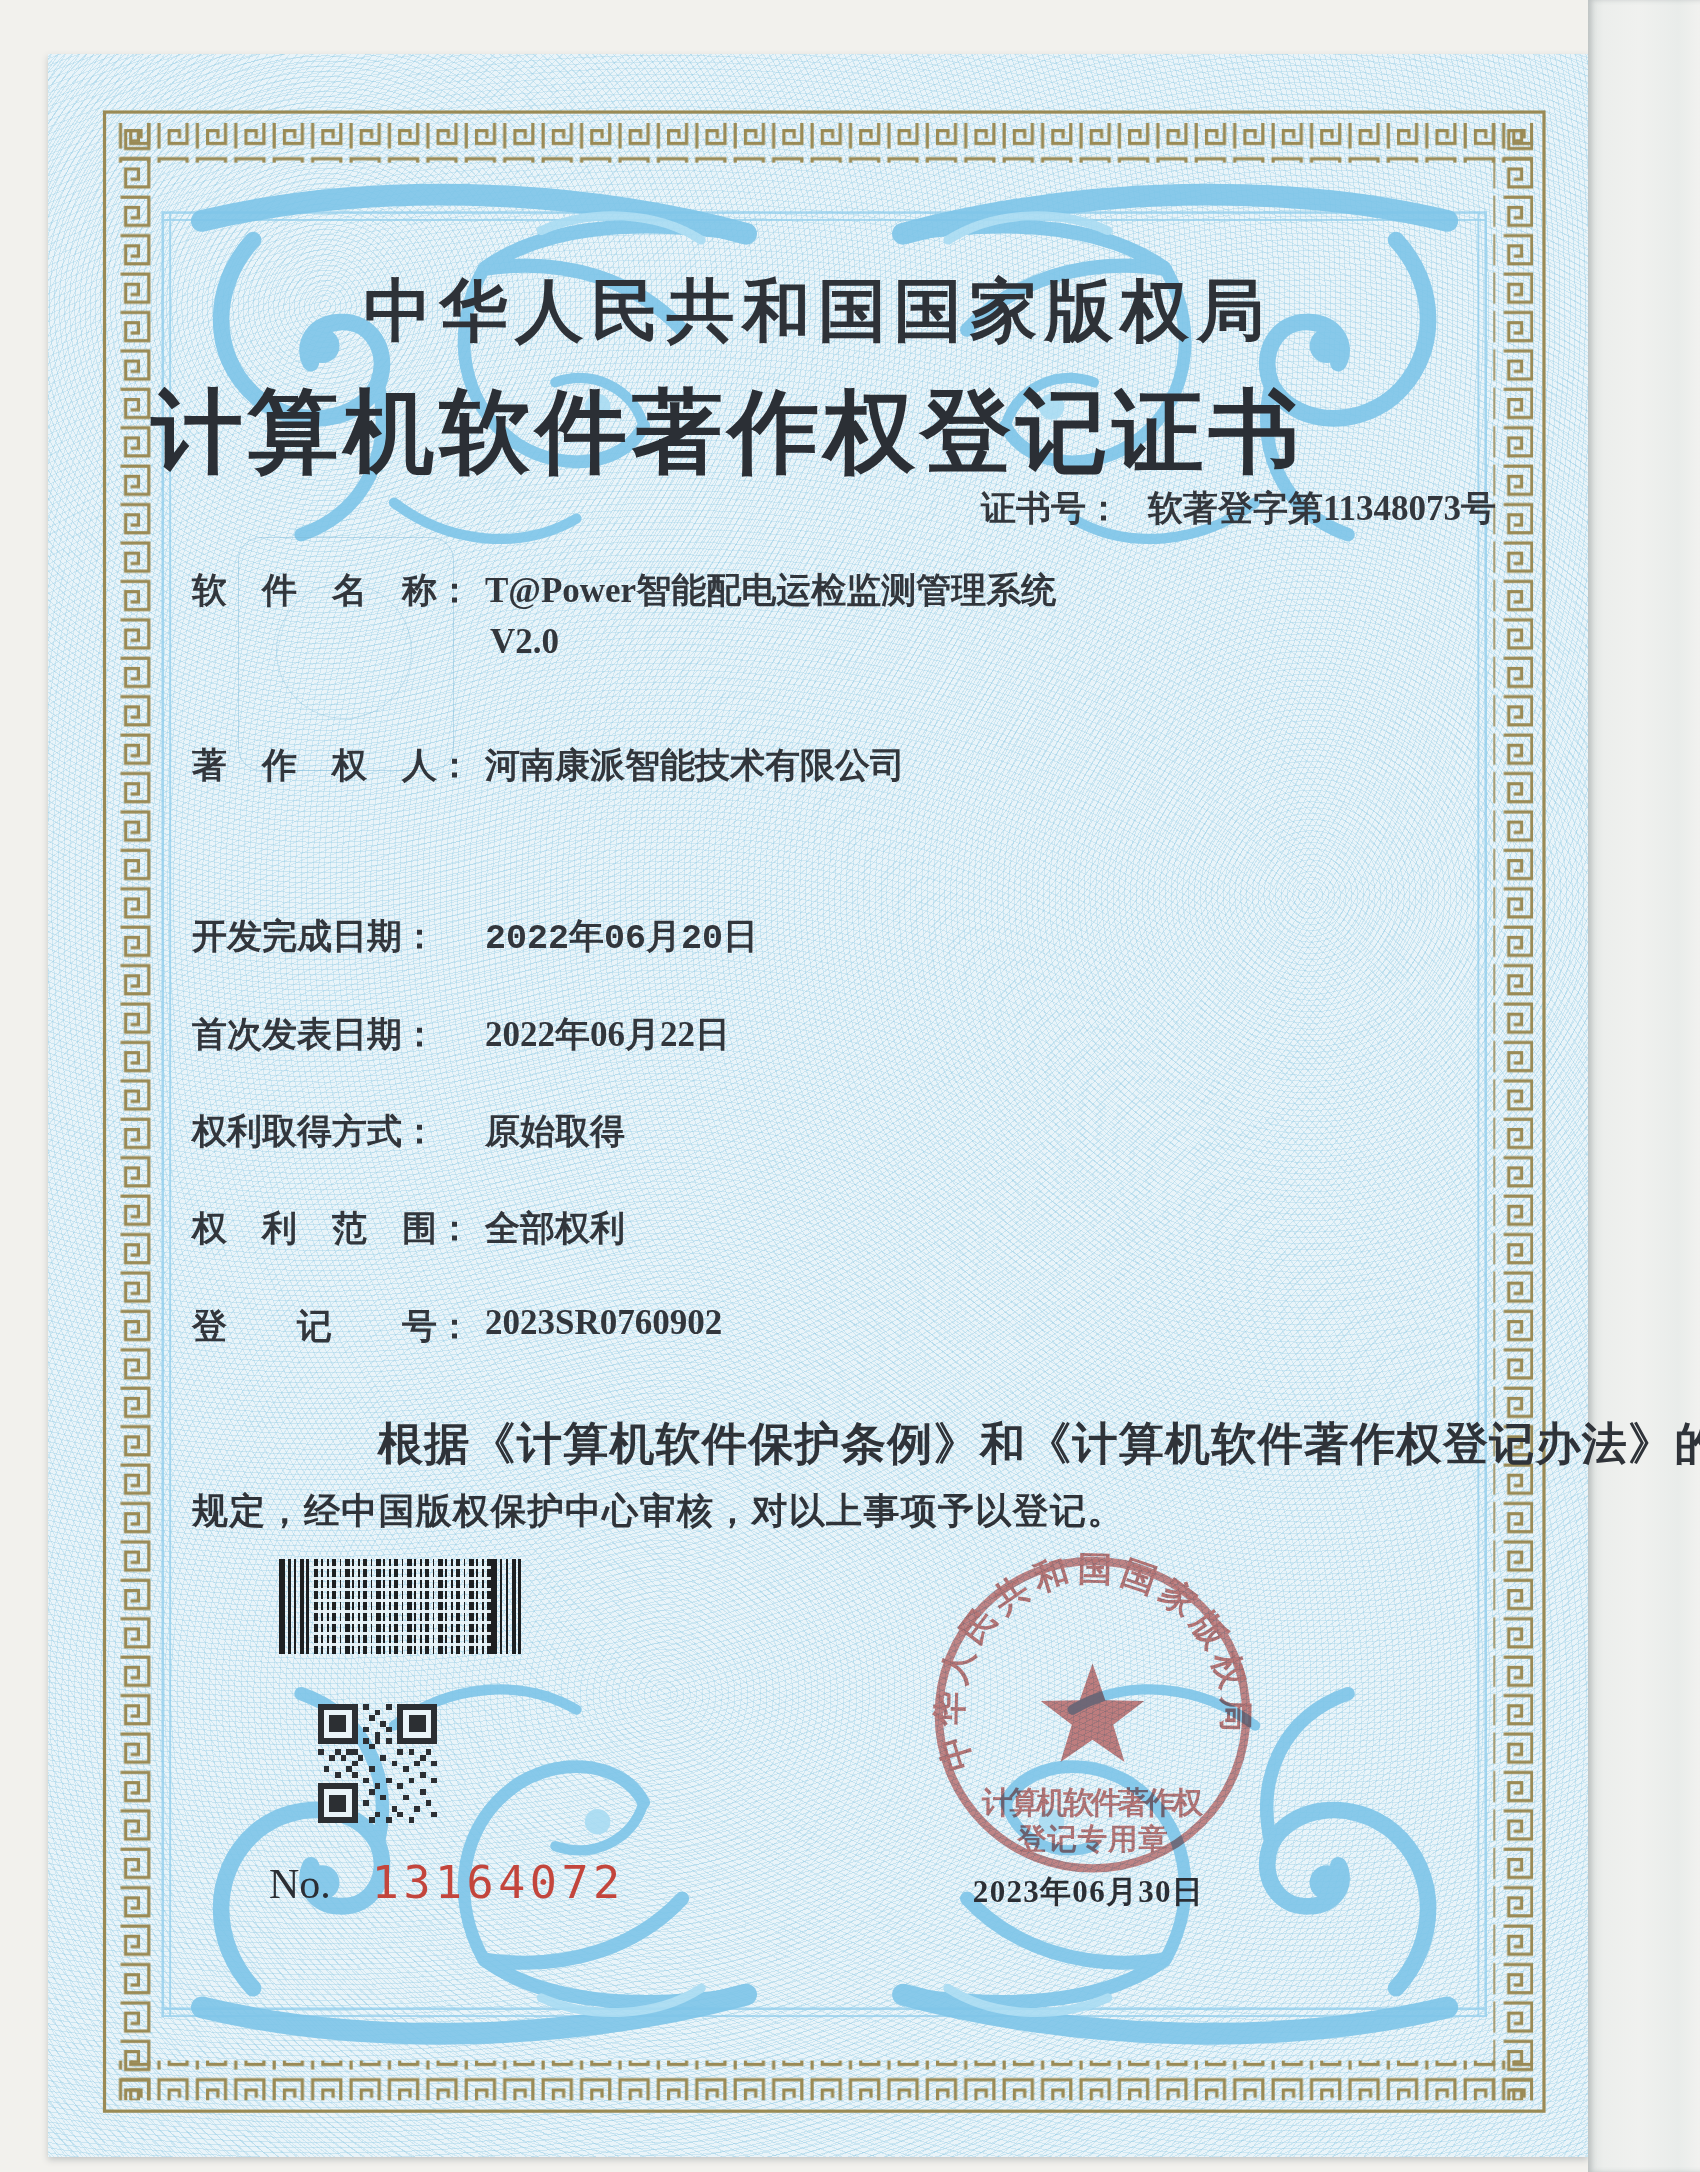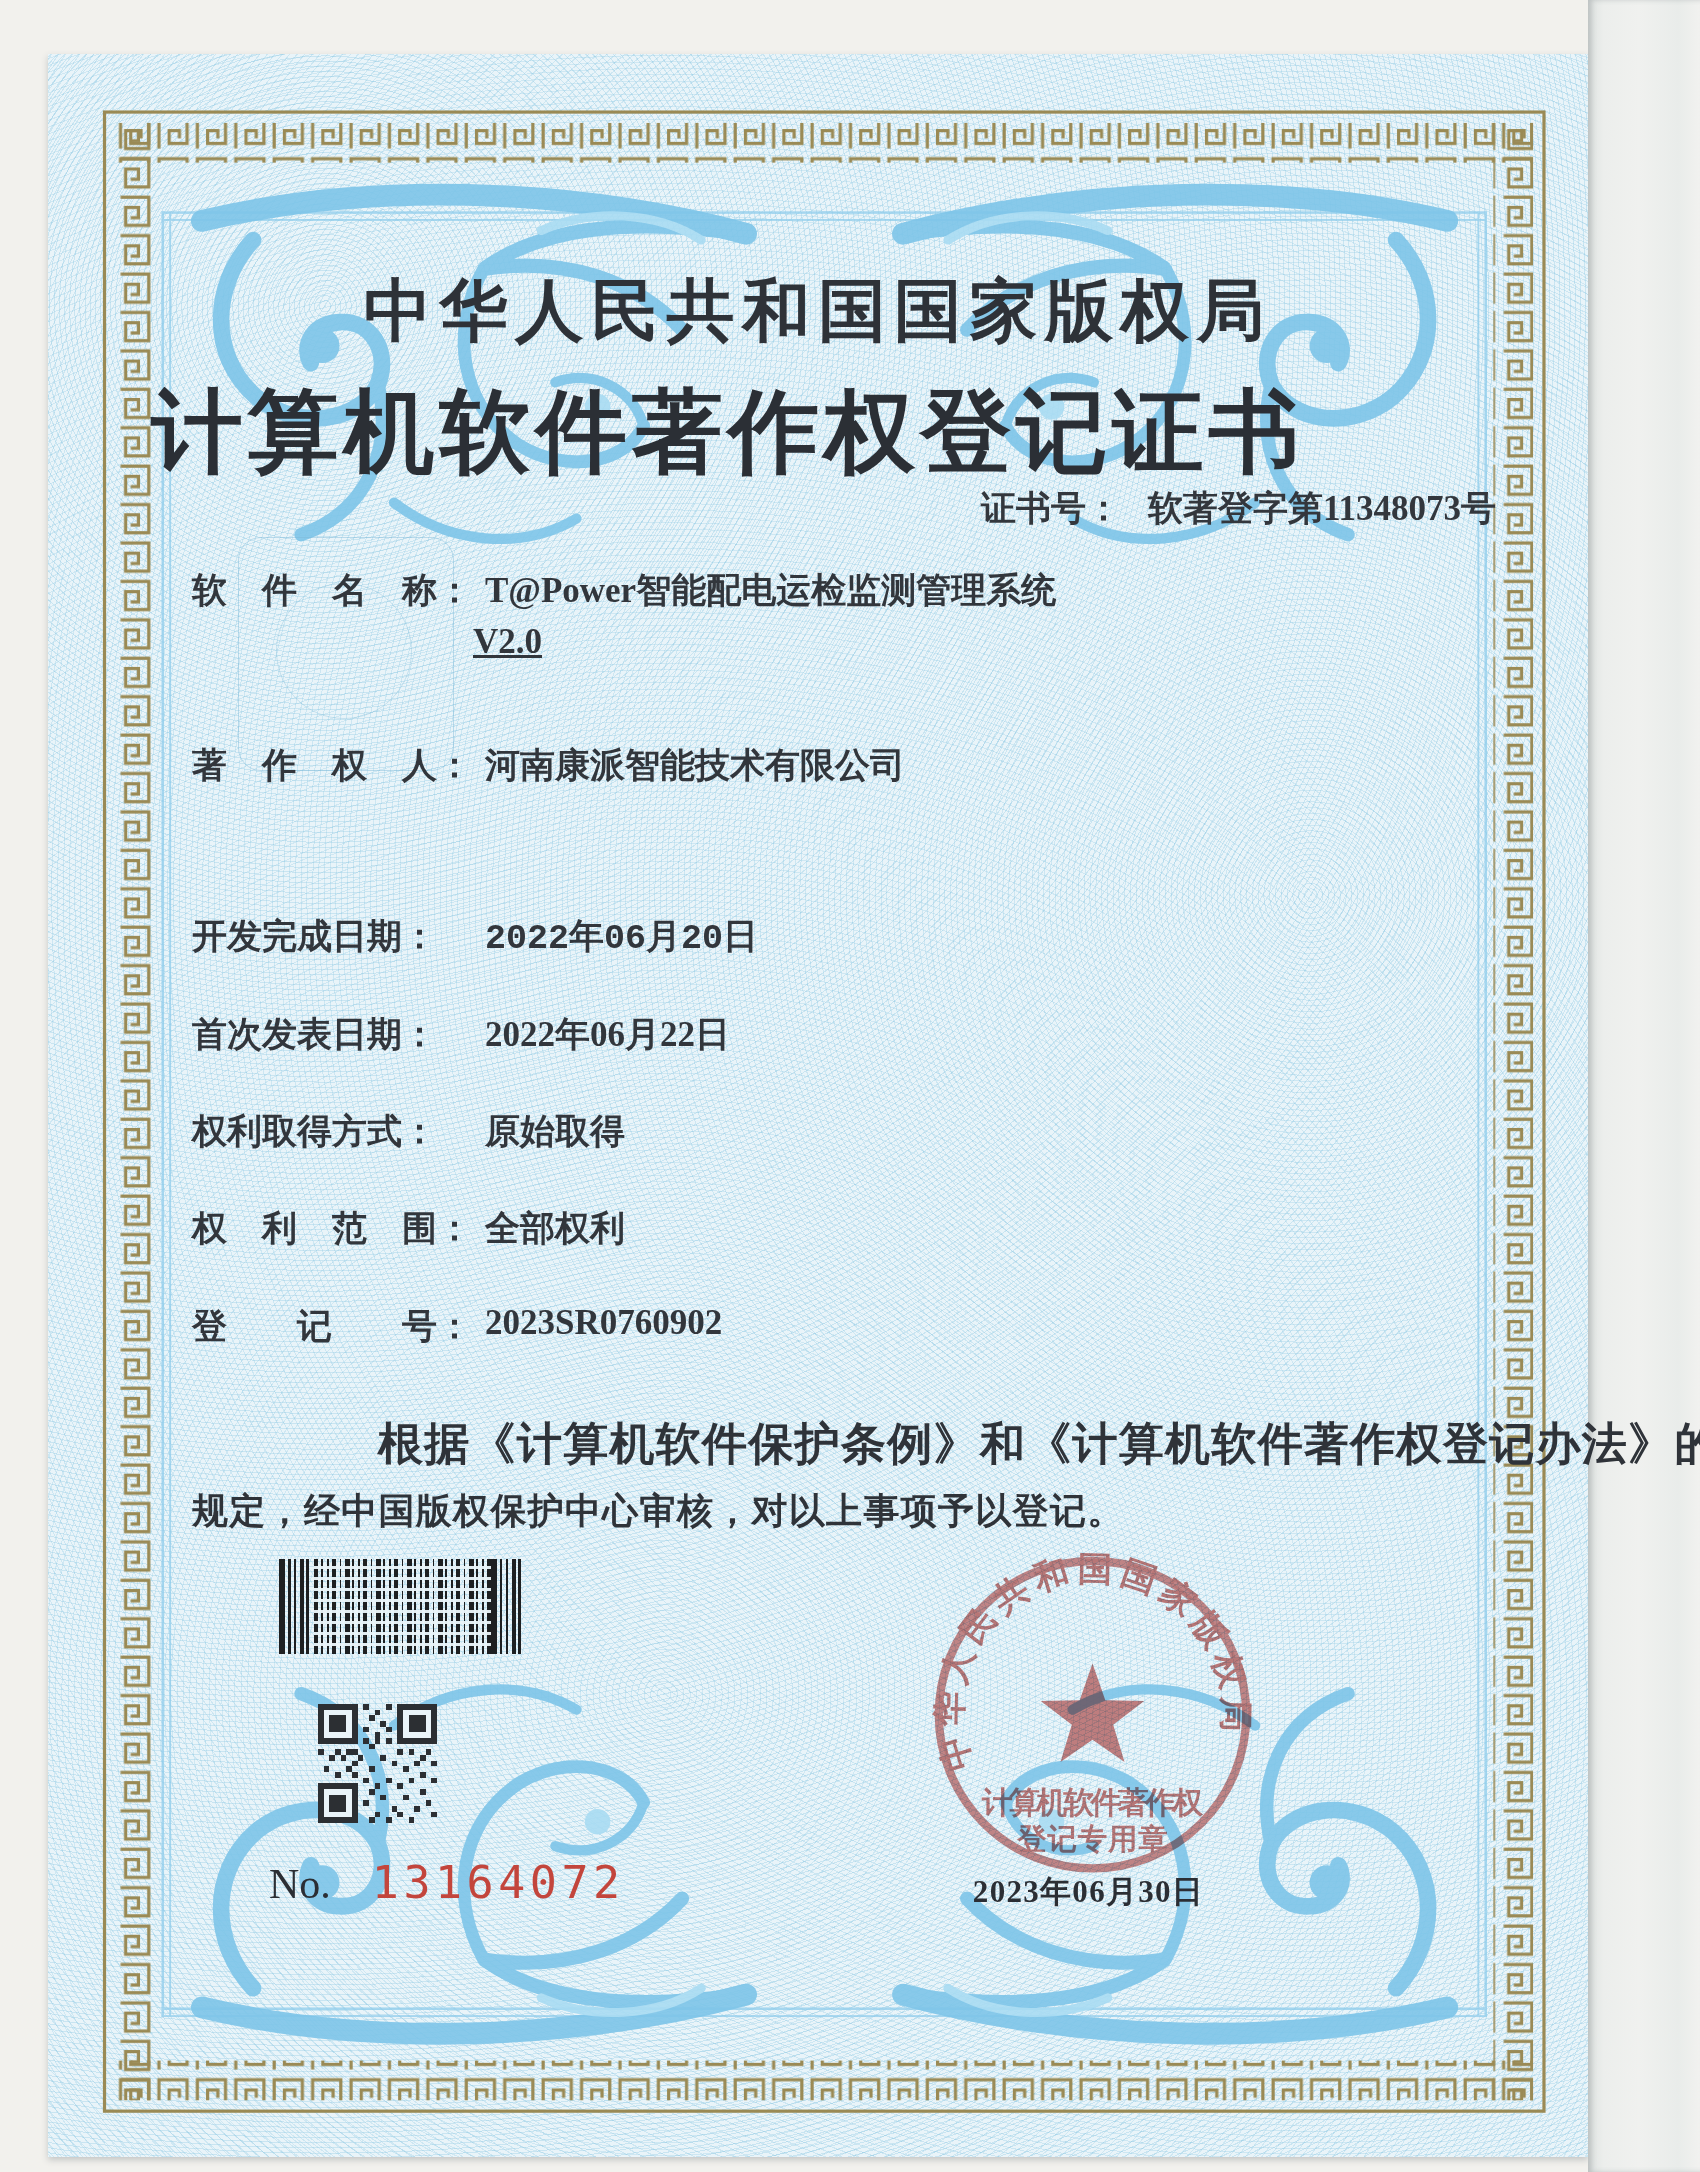--- a/index.html
+++ b/index.html
@@ -25,21 +25,21 @@
   }
   svg.layer{position:absolute;left:0;top:0;pointer-events:none;}
   
   .t{position:absolute;color:#2d3137;}
   .title1{left:48px;top:266px;width:1540px;text-align:center;font-size:68px;font-weight:bold;letter-spacing:7.7px;color:#2e3238;}
   .title2{left:48px;top:371px;width:1360px;text-align:center;font-size:91px;font-weight:bold;letter-spacing:5.1px;color:#2b2f35;}
   .certno{left:981px;top:485px;font-size:35px;font-weight:bold;white-space:nowrap;color:#33373d;}
   .certno .cv{margin-left:27px;}
   .row{position:absolute;left:192px;width:1471px;font-size:35px;font-weight:bold;color:#32363c;white-space:nowrap;}
   .row .val{position:absolute;left:293px;top:0;}
-  .row .val2{position:absolute;left:281px;top:55px;text-decoration:underline;}
+  .row .val2{position:absolute;left:298px;top:55px;}
   .r1{top:567px;} .r2{top:742px;} .r3{top:913px;font-family:Liberation Mono, monospace;} .r4{top:1011px;}
   .r5{top:1108px;} .r6{top:1205px;} .r7{top:1303px;}
   .st1{left:330px;top:1414px;font-size:45px;font-weight:600;letter-spacing:1.3px;color:#2f3339;white-space:nowrap;margin-left:48px;}
   .st2{left:192px;top:1487px;font-size:36px;font-weight:600;letter-spacing:1.3px;color:#2f3339;white-space:nowrap;}
   .noline{left:269px;top:1856px;white-space:nowrap;}
   .noline .np{font-size:42px;color:#2b2e34;}
   .noline .nn{font-size:45px;font-family:"DejaVu Sans Mono","Liberation Mono",monospace;letter-spacing:4.5px;color:#c3453c;margin-left:41px;}
   .date{left:909px;top:1871px;width:359px;text-align:center;font-size:31px;font-weight:bold;color:#2b2e34;letter-spacing:1.3px;white-space:nowrap;}
   
   .wm{position:absolute;left:238px;top:537px;width:214px;height:232px;

